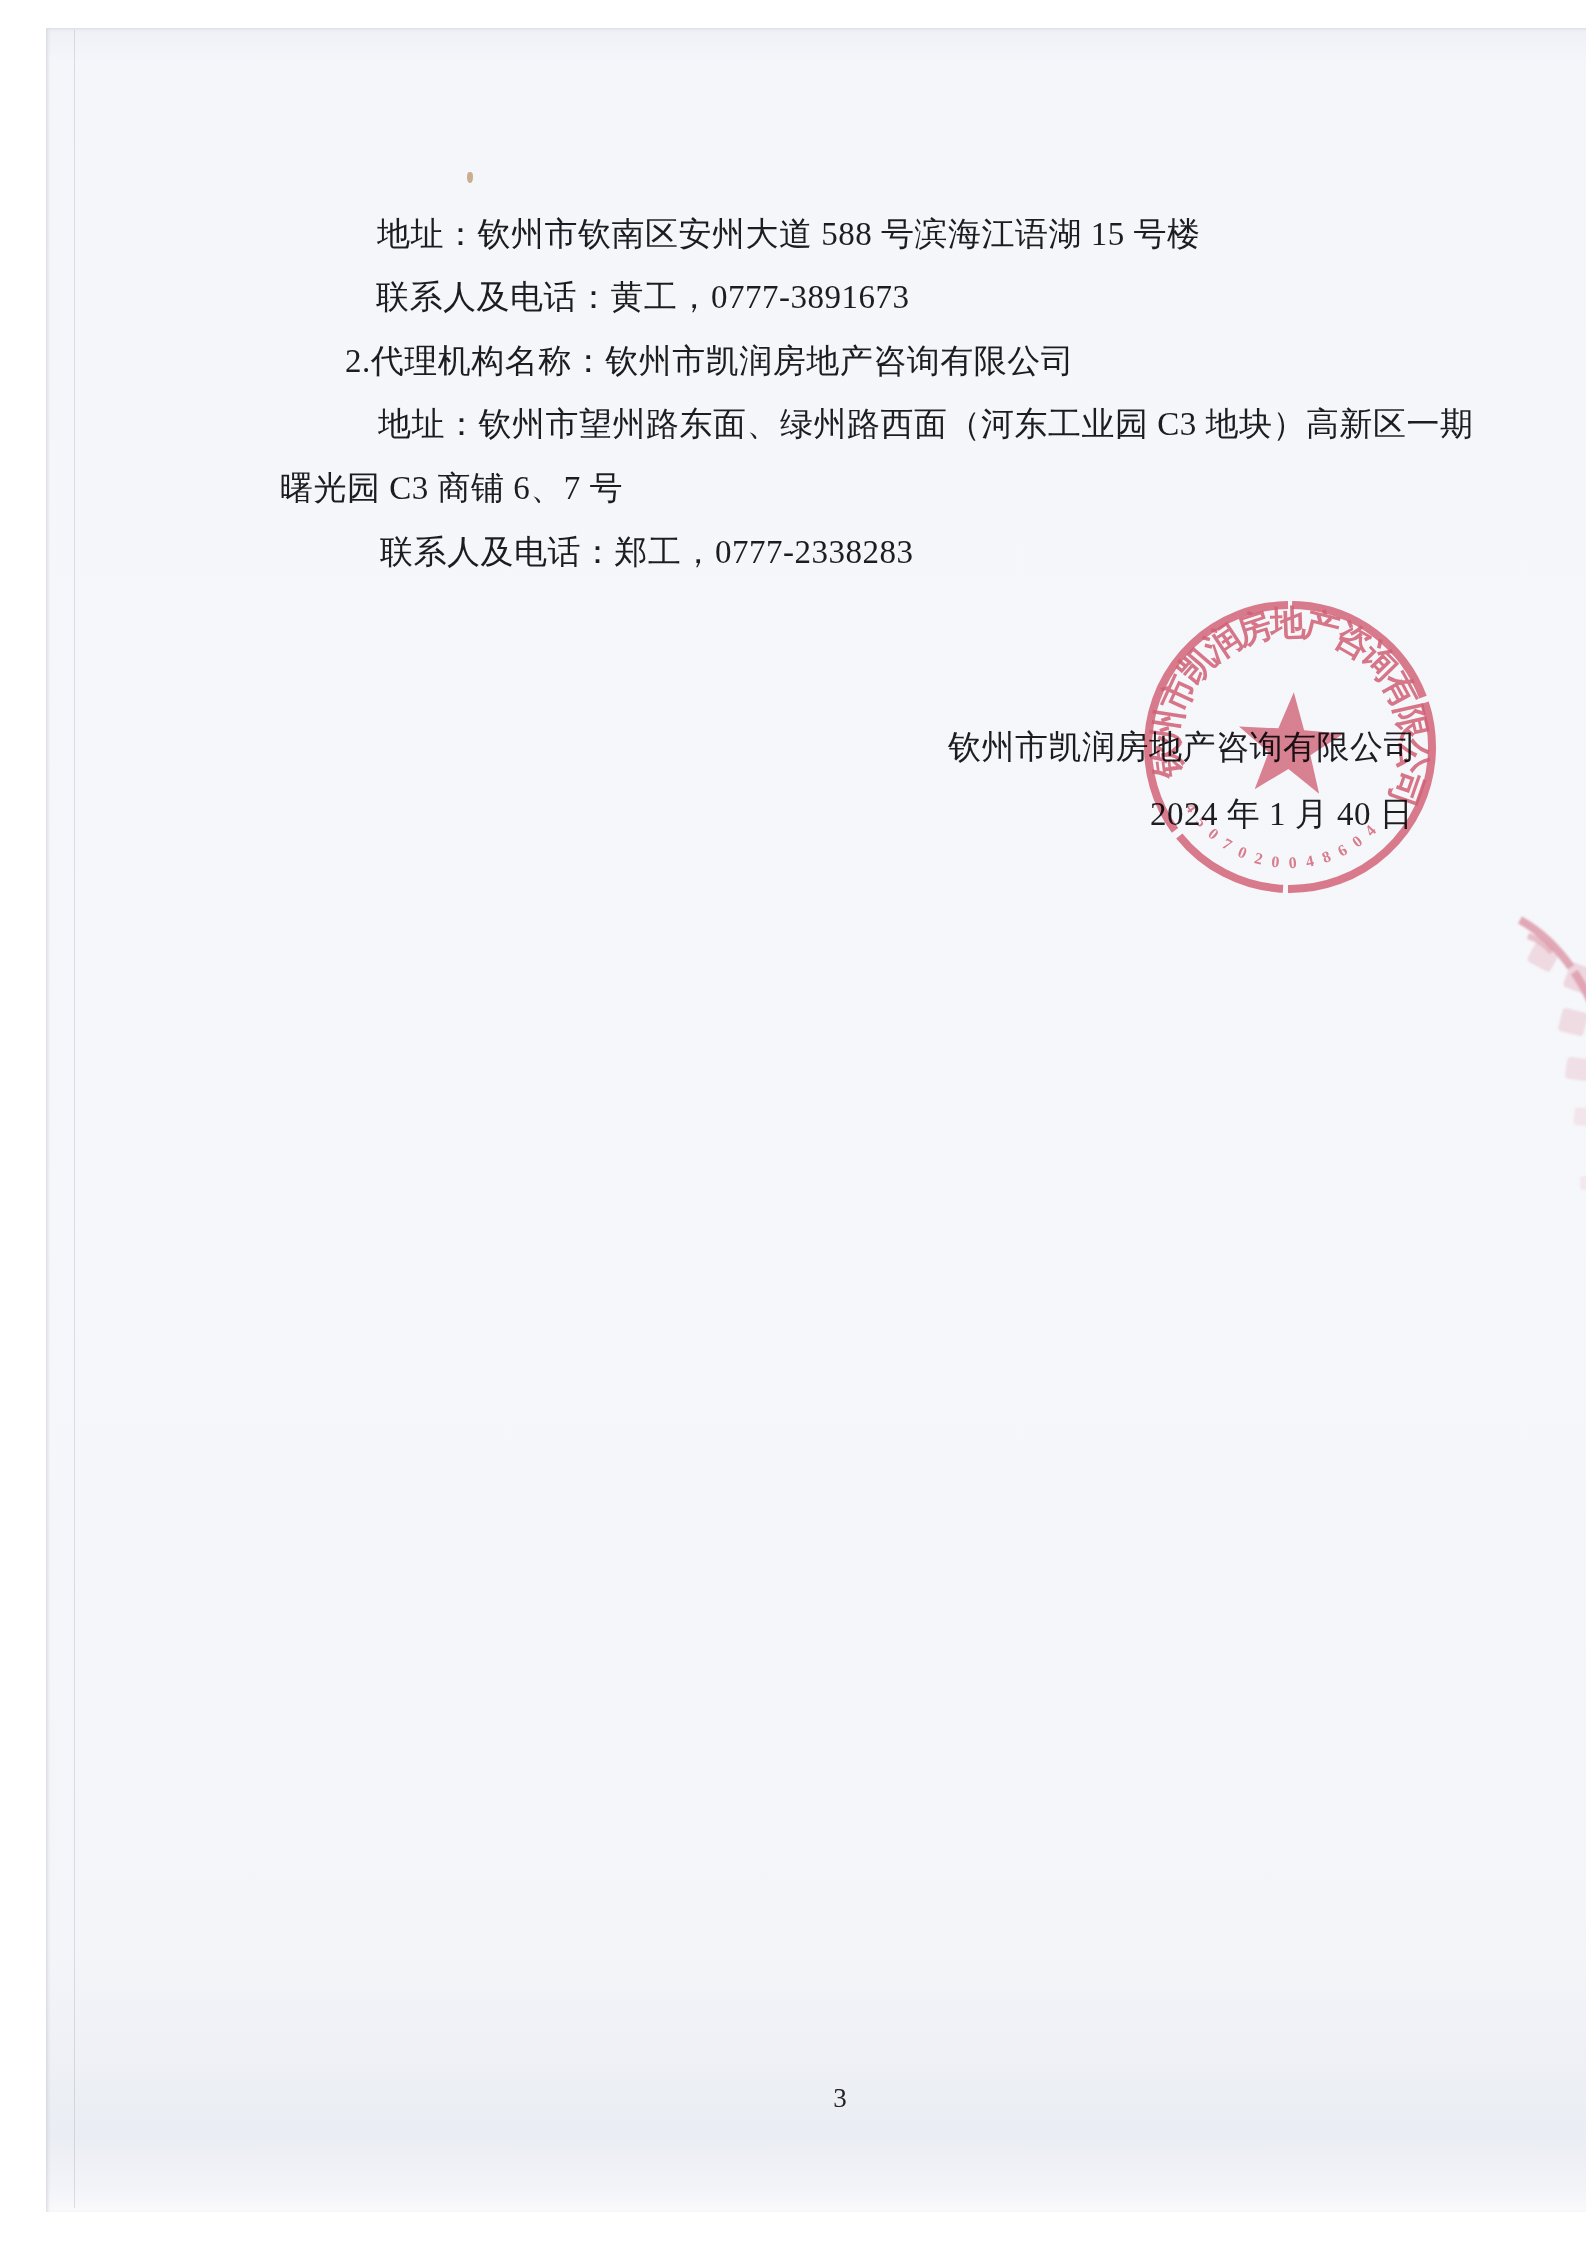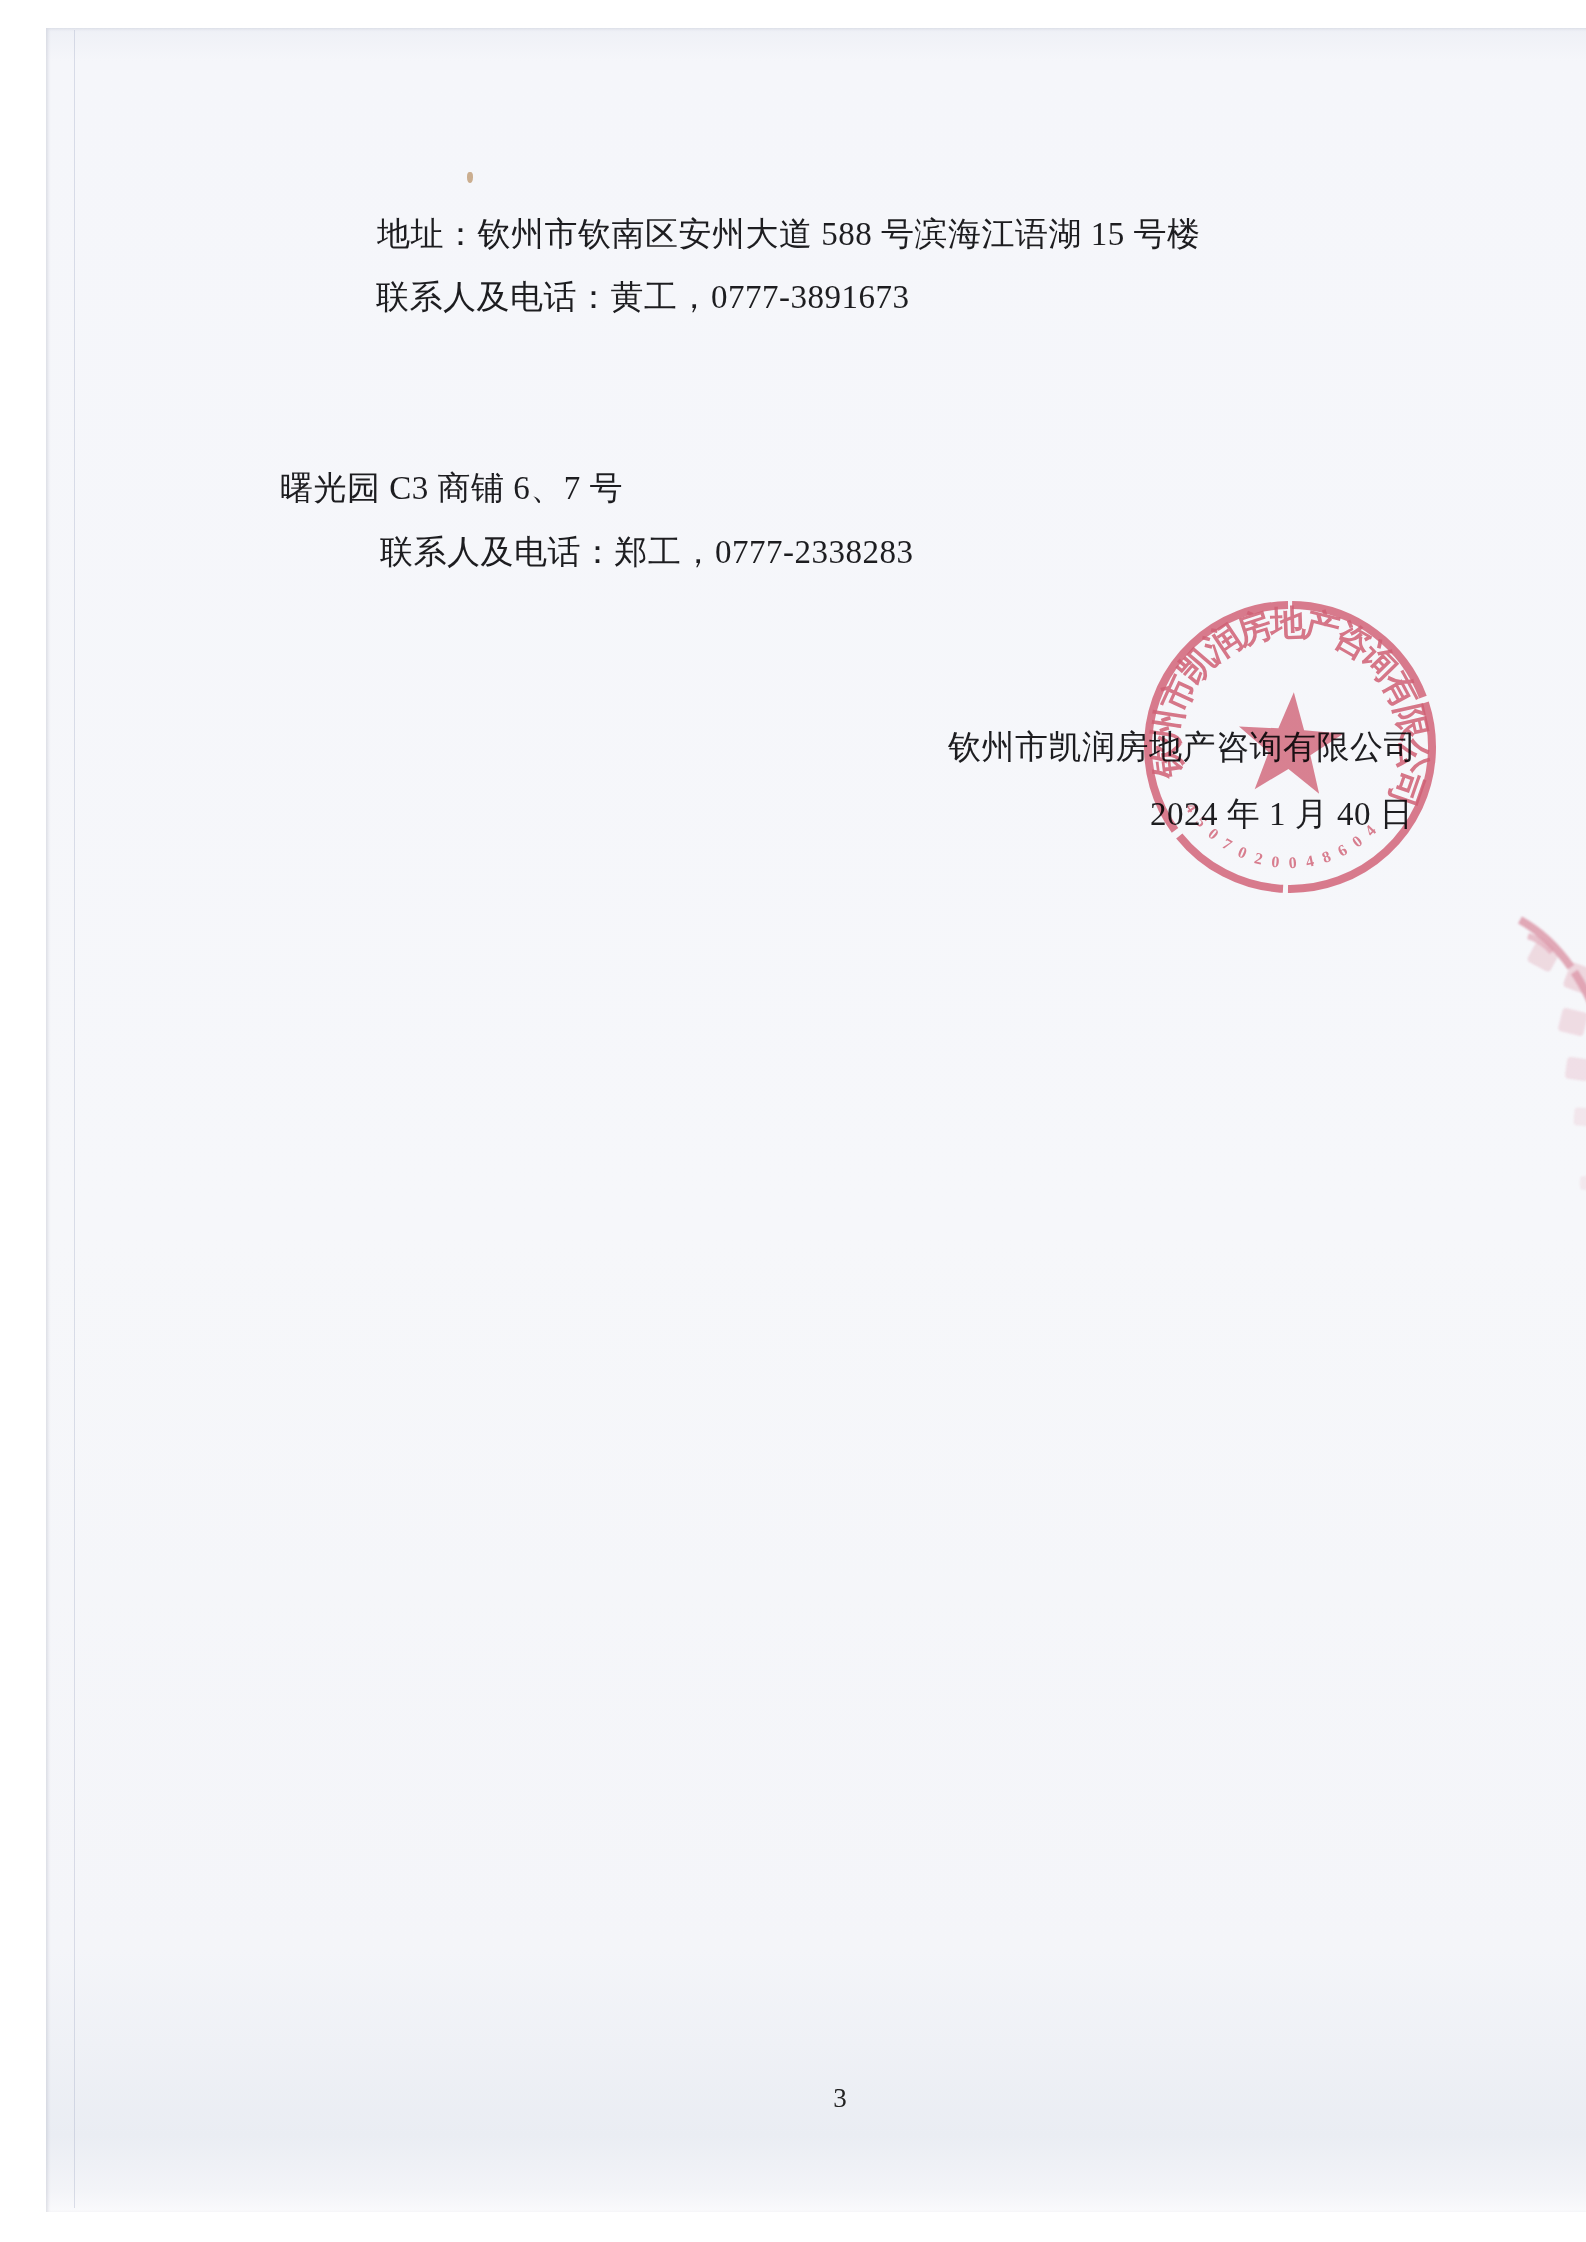--- a/index.html
+++ b/index.html
@@ -84,20 +84,22 @@
 </head>
 <body>
 
 <div class="page">
 
   <div class="scan-line-left"></div>
   <div class="speck"></div>
 
   <div class="txt l1">地址：钦州市钦南区安州大道 588 号滨海江语湖 15 号楼</div>
   <div class="txt l2">联系人及电话：黄工，0777-3891673</div>
+  <div class="txt l3">2.代理机构名称：钦州市凯润房地产咨询有限公司</div>
+  <div class="txt l4">地址：钦州市望州路东面、绿州路西面（河东工业园 C3 地块）高新区一期</div>
   <div class="txt l5">曙光园 C3 商铺 6、7 号</div>
   <div class="txt l6">联系人及电话：郑工，0777-2338283</div>
 
   <div class="txt sig-company">钦州市凯润房地产咨询有限公司</div>
   <div class="txt sig-date">2024 年 1 月 40 日</div>
 
   <svg class="stamp" viewBox="0 0 300 300">
     <g transform="rotate(4 150 150)">
       <circle cx="150" cy="150" r="142" fill="none" stroke="#d5566b" stroke-width="8" opacity="0.82" stroke-dasharray="215 5 120 7 310 4 170 6 400"></circle>
       <polygon points="150,95 162.9,132.2 202.3,133 170.9,156.8 182.3,194.5 150,172 117.7,194.5 129.1,156.8 97.7,133 137.1,132.2" fill="#d5566b" opacity="0.78"></polygon>

